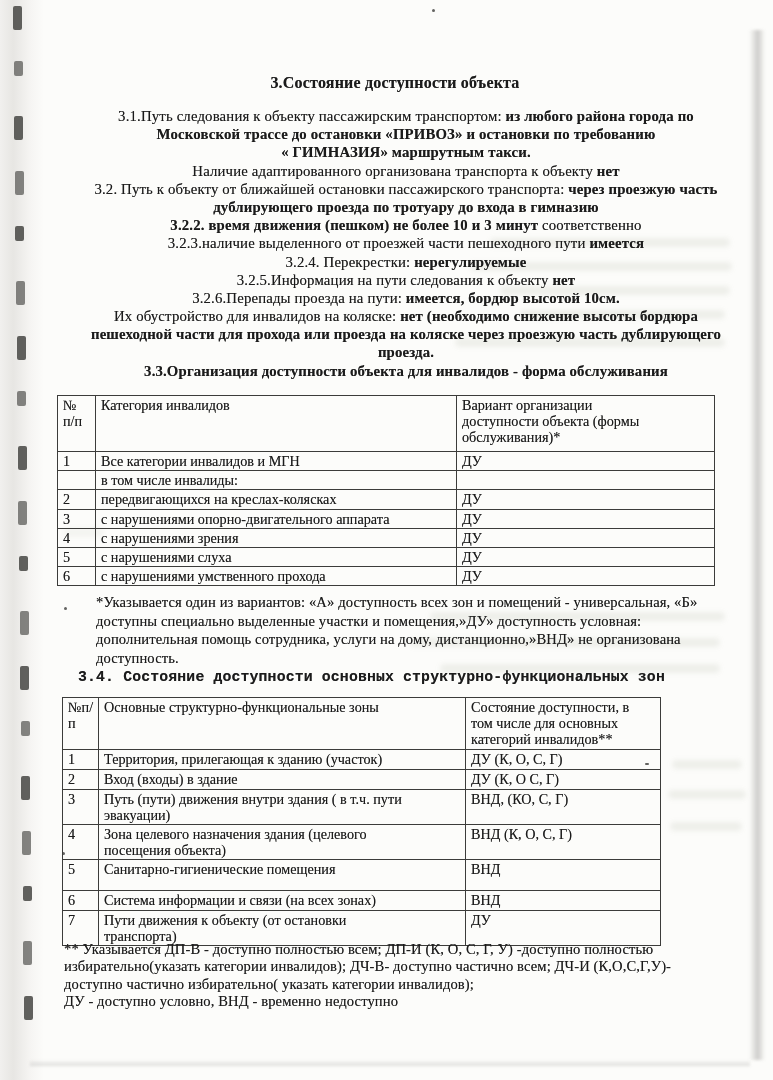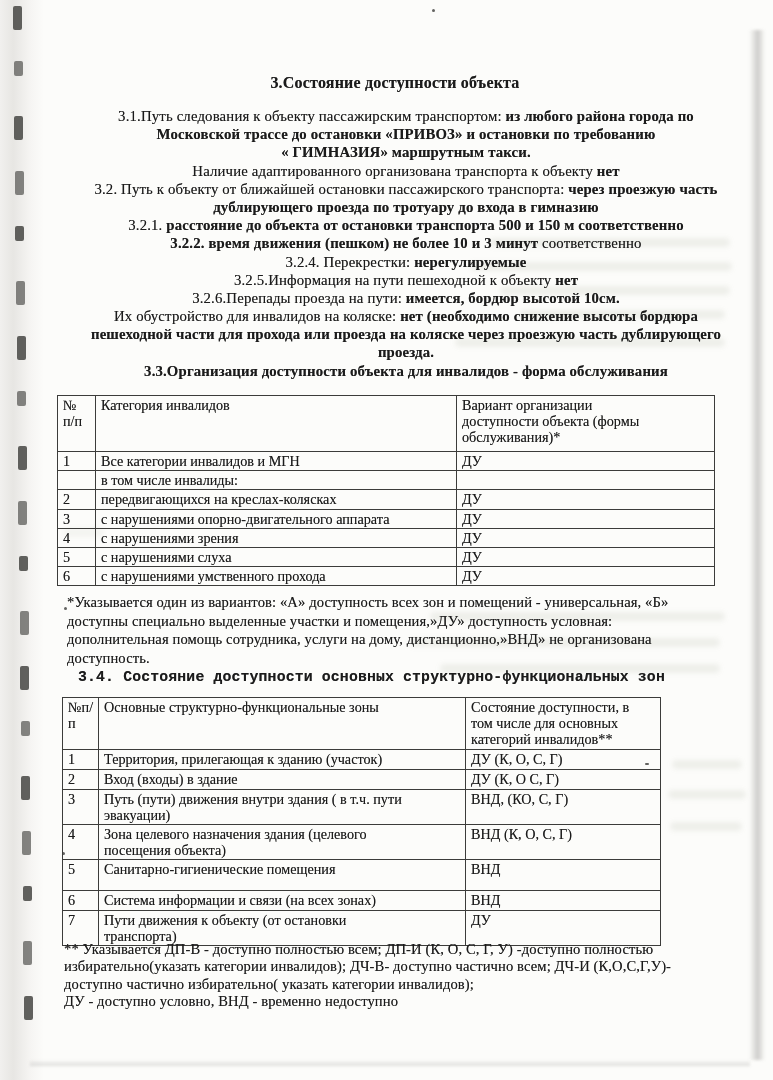--- a/index.html
+++ b/index.html
@@ -41,21 +41,21 @@
   #table2{left:62px;top:697px;width:598px;}
   #table2 tr.hdr{height:49px;}
   #table2 tr:nth-child(2){height:20px;}
   #table2 tr:nth-child(3){height:20px;}
   #table2 tr:nth-child(4){height:33px;}
   #table2 tr:nth-child(5){height:33px;}
   #table2 tr:nth-child(6){height:31px;}
   #table2 tr:nth-child(7){height:19px;}
   #table2 tr:nth-child(8){height:31px;}
 
-  #footnote1{position:absolute;left:67px;top:594px;width:660px;}
+  #footnote1{position:absolute;left:96px;top:594px;width:660px;}
   #footnote1 .line{height:18.5px;white-space:nowrap;font-size:14.6px;letter-spacing:.1px;}
   #section34{position:absolute;left:78px;top:669px;width:660px;white-space:nowrap;
     font-size:14.8px;font-weight:bold;letter-spacing:.15px;font-family:Liberation Mono, monospace;}
   #footnote2{position:absolute;left:64px;top:941px;width:690px;}
   #footnote2 .line{height:17.4px;white-space:nowrap;font-size:14.6px;letter-spacing:.1px;}
 </style>
 </head>
 <body>
 
 <div class="page">
@@ -103,24 +103,24 @@
 
   <div id="title" class="ink">3.Состояние доступности объекта</div>
 
   <div id="intro" class="ink">
       <div class="line"><span>3.1.Путь следования к объекту пассажирским транспортом: </span><span class="b">из любого района города по</span></div>
       <div class="line"><span class="b">Московской трассе до  остановки «ПРИВОЗ» и остановки по требованию</span></div>
       <div class="line"><span class="b"> « ГИМНАЗИЯ» маршрутным такси.</span></div>
       <div class="line"><span>Наличие адаптированного  организована транспорта к объекту   </span><span class="b">нет</span></div>
       <div class="line"><span>3.2. Путь  к объекту от ближайшей остановки пассажирского транспорта: </span><span class="b">через проезжую часть</span></div>
       <div class="line"><span class="b">дублирующего проезда по тротуару до входа в гимназию</span></div>
-      <div class="line"><span>3.2.1. </span><span class="b">расстояние до объекта от остановки транспорта 500 и 150 м соответственно</span></div>
       <div class="line"><span class="b">3.2.2. время движения (пешком) не более 10 и 3 минут </span><span>соответственно</span></div>
+      <div class="line"><span>3.2.3.наличие выделенного от проезжей части пешеходного пути  </span><span class="b">имеется</span></div>
       <div class="line"><span>3.2.4. Перекрестки: </span><span class="b">нерегулируемые</span></div>
-      <div class="line"><span>3.2.5.Информация на пути пешеходной к объекту   </span><span class="b">нет</span></div>
+      <div class="line"><span>3.2.5.Информация на пути следования к объекту   </span><span class="b">нет</span></div>
       <div class="line"><span>3.2.6.Перепады проезда на пути: </span><span class="b">имеется, бордюр высотой 10см.</span></div>
       <div class="line"><span>Их обустройство для инвалидов на коляске: </span><span class="b">нет  (необходимо снижение высоты бордюра</span></div>
       <div class="line"><span class="b">пешеходной части для прохода или проезда на коляске через проезжую часть дублирующего</span></div>
       <div class="line"><span class="b">проезда.</span></div>
       <div class="line"><span class="b">3.3.Организация доступности объекта для инвалидов - форма обслуживания</span></div>
     </div>
 
   <table id="table1" class="ink">
     <colgroup>
         <col style="width:38px">

